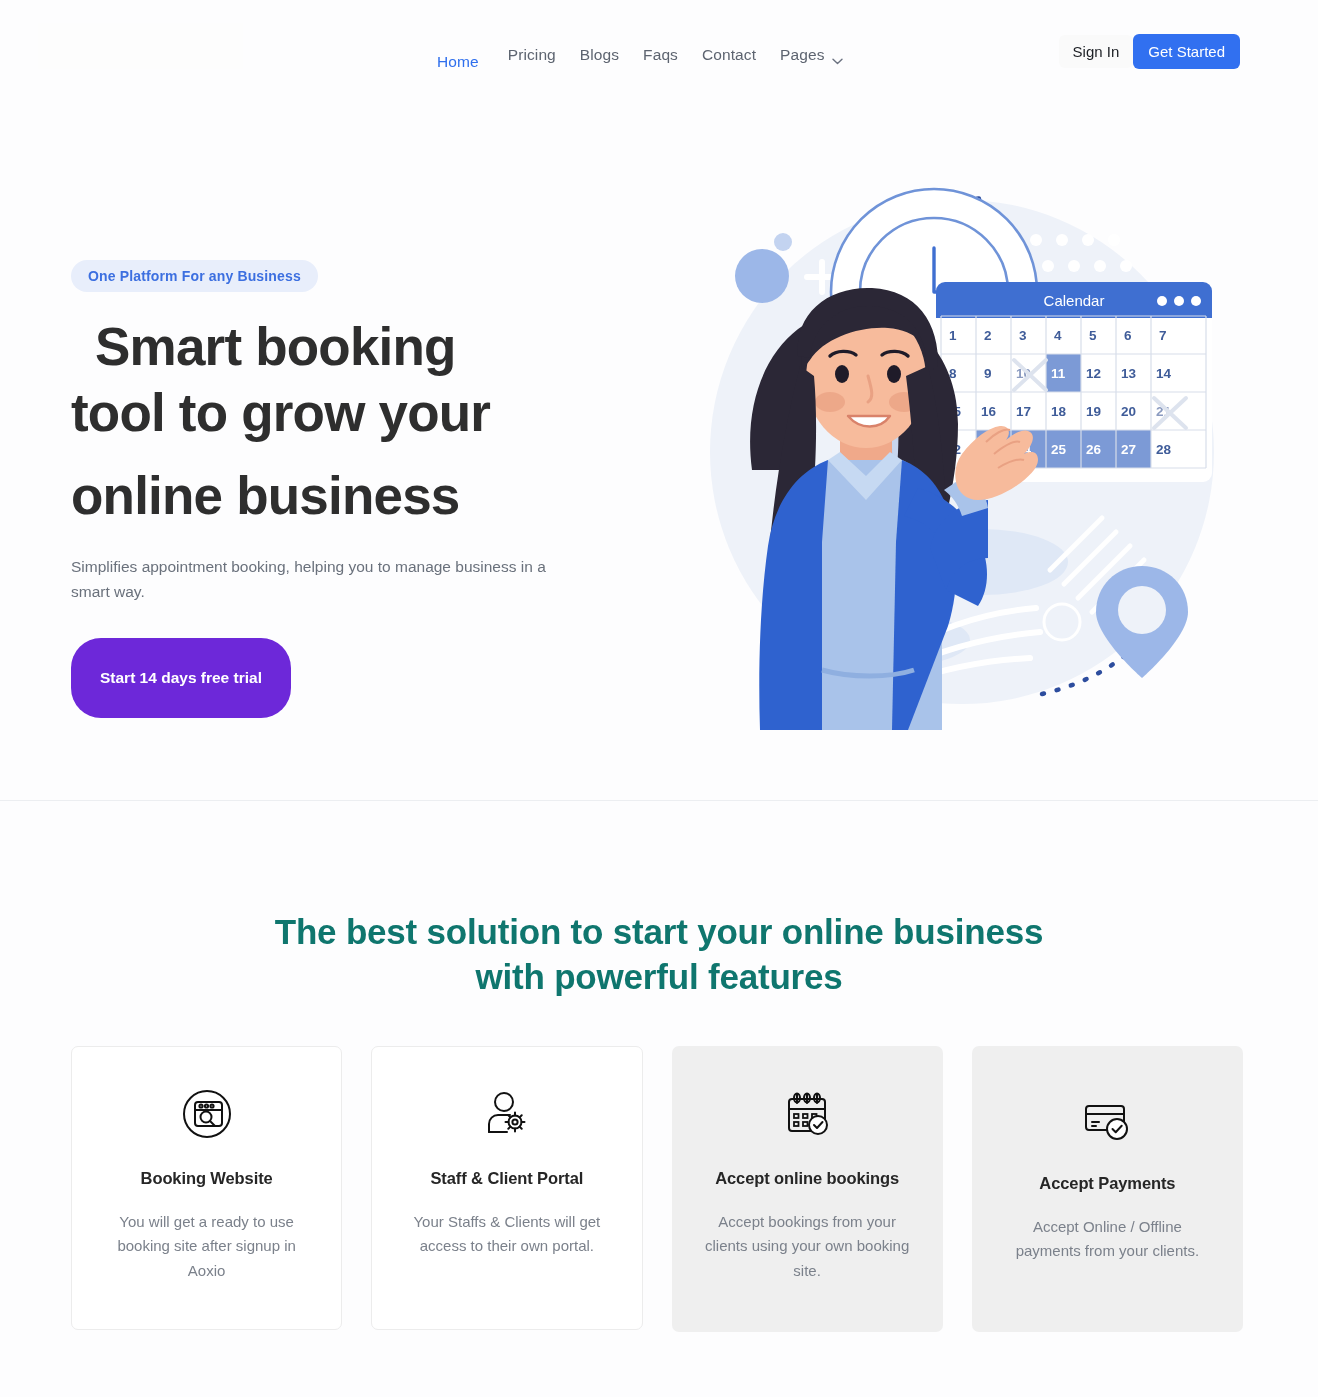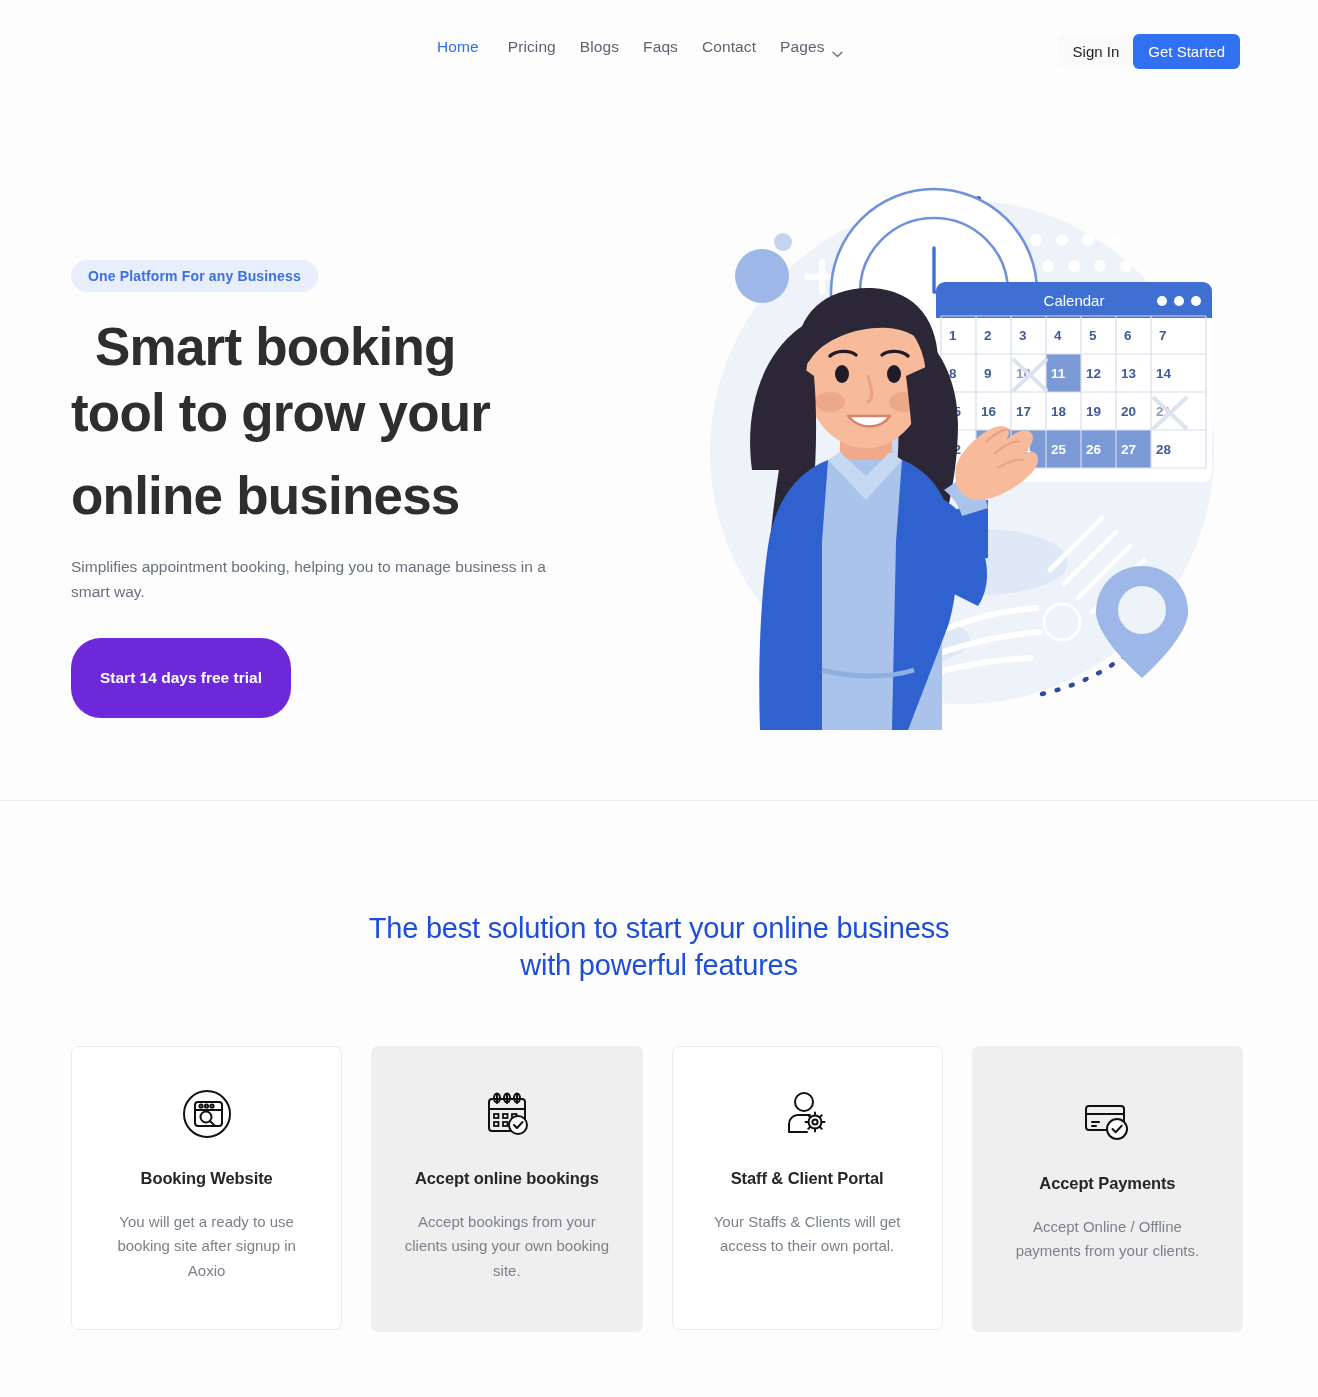--- a/index.html
+++ b/index.html
@@ -51,21 +51,21 @@
   .nav-link {
     font-size: 15.5px;
     color: #5d6470;
     letter-spacing: .1px;
     padding: 0 24px 0 0;
     white-space: nowrap;
     cursor: pointer;
     text-decoration: none;
   }
   .nav-link:first-child { padding-right: 29px; }
-  .nav-link.active { color: #2f6fed; }
+  .nav-link.active { color: #2f6fed; margin-top: 15px; }
   .nav-link.with-caret {
     display: inline-flex;
     align-items: center;
     gap: 7px;
     padding-right: 0;
   }
   .caret { display: inline-block; width: 11px; height: 7px; }
 
   .nav-actions {
     position: absolute;
@@ -177,24 +177,24 @@
     height: 1px;
     background: #eceef1;
   }
 
   
   .features { position: absolute; top: 800px; left: 0; width: 1318px; }
 
   .features-heading {
     margin-top: 110px;
     text-align: center;
-    font-size: 29px;
+    font-size: 35px;
     line-height: 1.28;
-    font-weight: normal;
-    color: #1d4ed8;
+    font-weight: bold;
+    color: #0f766e;
     letter-spacing: -0.2px;
   }
   .features-heading .ln { display: block; }
 
   .cards {
     position: absolute;
     top: 246px;
     left: 71px;
     width: 1172px;
     display: flex;
@@ -521,20 +521,35 @@
             <path d="M14 22h27"></path>
             <circle cx="20" cy="18" r="1.6"></circle>
             <circle cx="25.5" cy="18" r="1.6"></circle>
             <circle cx="31" cy="18" r="1.6"></circle>
             <circle cx="25" cy="29" r="5.5"></circle>
             <path d="M29 33l5 5" stroke-linecap="round"></path>
           </svg>
         </div>
         <div class="card-title">Booking Website</div>
         <div class="card-desc">You will get a ready to use booking site after signup in Aoxio</div>
+      </div>
+
+      <div class="card light">
+        <div class="card-icon">
+          <svg width="52" height="52" viewBox="0 0 52 52" fill="none" stroke="#111111" stroke-width="2">
+            <circle cx="23" cy="14" r="9"></circle>
+            <path d="M8 44v-8a9 9 0 0 1 9-9h12" stroke-linecap="round"></path>
+            <path d="M8 44h18" stroke-linecap="round"></path>
+            <circle cx="34" cy="34" r="6.5"></circle>
+            <circle cx="34" cy="34" r="2.6"></circle>
+            <path d="M34 24.5v3M34 40.5v3M43.5 34h-3M27.5 34h-3M40.7 27.3l-2.1 2.1M29.4 38.6l-2.1 2.1M40.7 40.7l-2.1-2.1M29.4 29.4l-2.1-2.1" stroke-linecap="round"></path>
+          </svg>
+        </div>
+        <div class="card-title">Staff &amp; Client Portal</div>
+        <div class="card-desc">Your Staffs &amp; Clients will get access to their own portal.</div>
       </div>
 
       <div class="card gray">
         <div class="card-icon">
           <svg width="52" height="52" viewBox="0 0 52 52" fill="none" stroke="#111111" stroke-width="2">
             <rect x="8" y="11" width="36" height="32" rx="3"></rect>
             <path d="M8 21h36"></path>
             <path d="M16 6v9M26 6v9M36 6v9" stroke-linecap="round"></path>
             <ellipse cx="16" cy="10" rx="3" ry="4.5"></ellipse>
             <ellipse cx="26" cy="10" rx="3" ry="4.5"></ellipse>
@@ -545,35 +560,20 @@
             <rect x="13" y="34" width="4.5" height="4" stroke-width="1.8"></rect>
             <rect x="22" y="34" width="4.5" height="4" stroke-width="1.8"></rect>
             <circle cx="37" cy="37" r="9" fill="#ffffff"></circle>
             <path d="M33 37l3 3 5.5-6" stroke-linecap="round" stroke-linejoin="round"></path>
           </svg>
         </div>
         <div class="card-title">Accept online bookings</div>
         <div class="card-desc">Accept bookings from your clients using your own booking site.</div>
       </div>
 
-      <div class="card light">
-        <div class="card-icon">
-          <svg width="52" height="52" viewBox="0 0 52 52" fill="none" stroke="#111111" stroke-width="2">
-            <circle cx="23" cy="14" r="9"></circle>
-            <path d="M8 44v-8a9 9 0 0 1 9-9h12" stroke-linecap="round"></path>
-            <path d="M8 44h18" stroke-linecap="round"></path>
-            <circle cx="34" cy="34" r="6.5"></circle>
-            <circle cx="34" cy="34" r="2.6"></circle>
-            <path d="M34 24.5v3M34 40.5v3M43.5 34h-3M27.5 34h-3M40.7 27.3l-2.1 2.1M29.4 38.6l-2.1 2.1M40.7 40.7l-2.1-2.1M29.4 29.4l-2.1-2.1" stroke-linecap="round"></path>
-          </svg>
-        </div>
-        <div class="card-title">Staff &amp; Client Portal</div>
-        <div class="card-desc">Your Staffs &amp; Clients will get access to their own portal.</div>
-      </div>
-
       <div class="card gray shifted">
         <div class="card-icon">
           <svg width="52" height="52" viewBox="0 0 52 52" fill="none" stroke="#111111" stroke-width="2">
             <rect x="5" y="13" width="38" height="24" rx="3"></rect>
             <path d="M5 21h38"></path>
             <path d="M11 29h7" stroke-linecap="round"></path>
             <path d="M11 33h4" stroke-linecap="round"></path>
             <circle cx="36" cy="36" r="10" fill="#ffffff"></circle>
             <path d="M31.5 36l3.2 3.2 6-6.4" stroke-linecap="round" stroke-linejoin="round"></path>
           </svg>

